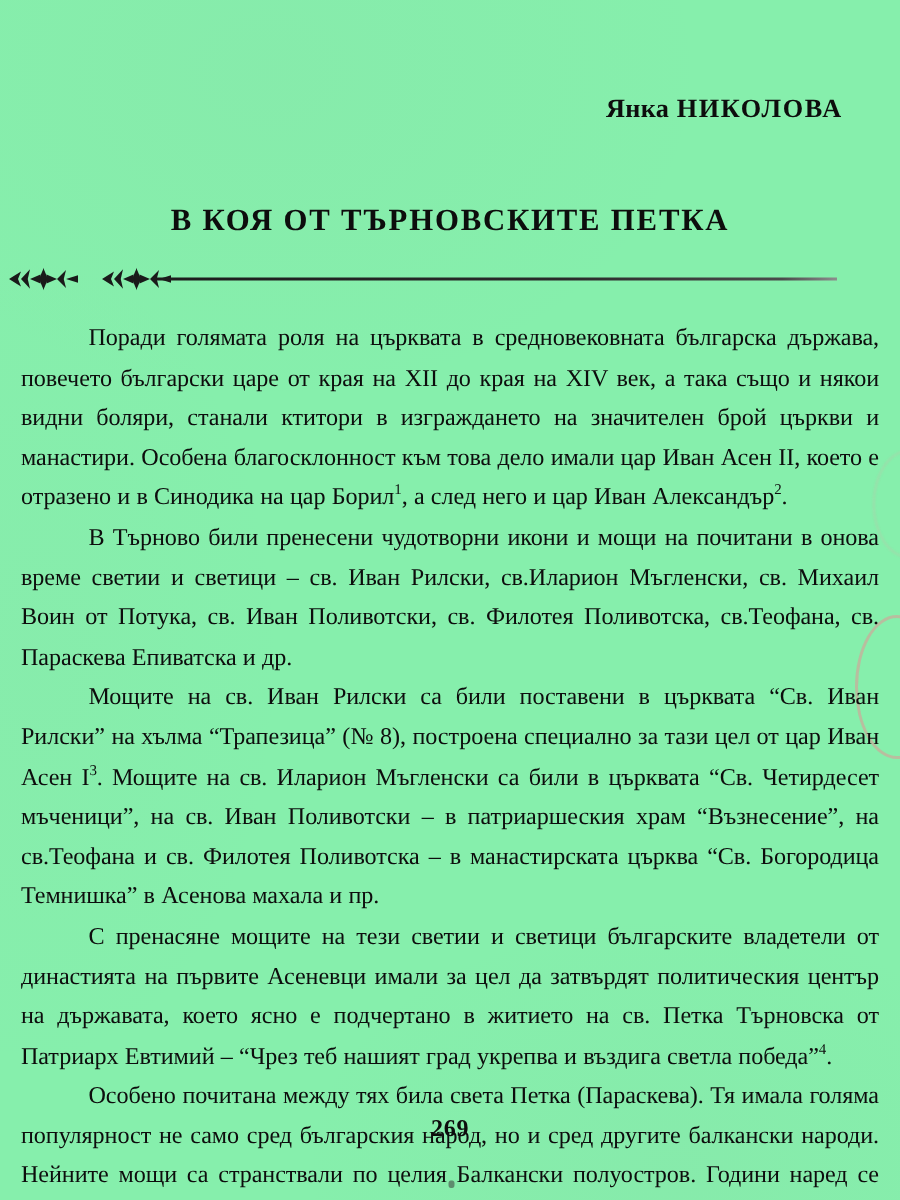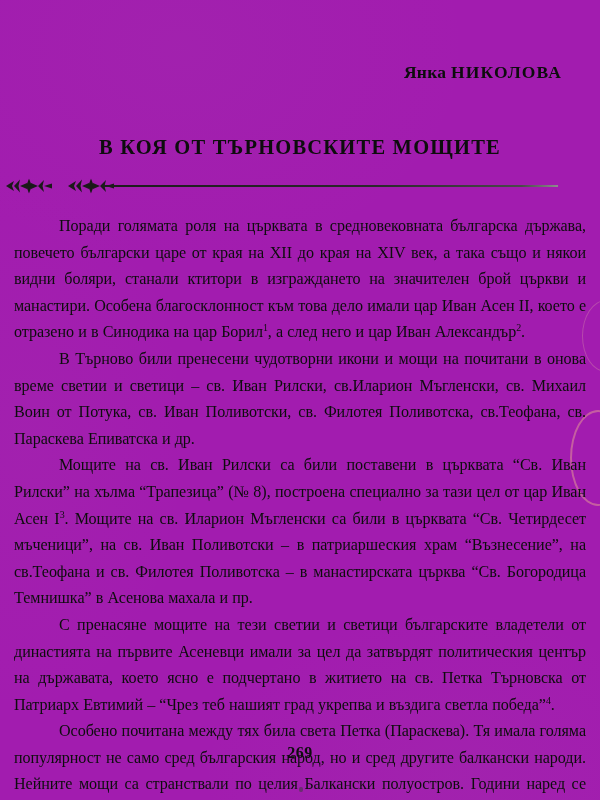--- a/index.html
+++ b/index.html
@@ -13,21 +13,21 @@
     overflow: hidden;
     font-family: "Liberation Serif", "DejaVu Serif", serif;
     color: #0d0d0d;
     position: relative;
   }
 
   
   #page {
     position: absolute;
     inset: 0;
-    background: #a21caf;
+    background: #86efac;
     overflow: hidden;
     padding-left: 27px;
   }
 
   
   .scan-cast {
     position: absolute;
     inset: 0;
     pointer-events: none;
     background:
@@ -163,21 +163,21 @@
   <div class="scan-cast"></div>
   <div class="scan-arc"></div>
   <div class="scan-arc2"></div>
 
   <div class="author">
     <span class="given">Янка</span>
     <span class="surname">НИКОЛОВА</span>
   </div>
 
   <h1 class="title">
-    <span class="tline">В КОЯ ОТ ТЪРНОВСКИТЕ МОЩИТЕ</span>
+    <span class="tline">В КОЯ ОТ ТЪРНОВСКИТЕ ПЕТКА</span>
   </h1>
 
   <div class="divider">
     <span class="orn o1">
       <svg width="46" height="16" viewBox="0 0 46 16" xmlns="http://www.w3.org/2000/svg">
         <g fill="#1a1a1a">
           <path d="M0 8 L8 3 L6 8 L8 13 Z"></path>
           <path d="M8 8 L14 1.5 L12.5 8 L14 14.5 Z"></path>
           <path d="M23 1 L26 8 L23 15 L20 8 Z"></path>
           <path d="M14 8 L21 5 L21 11 Z"></path>

